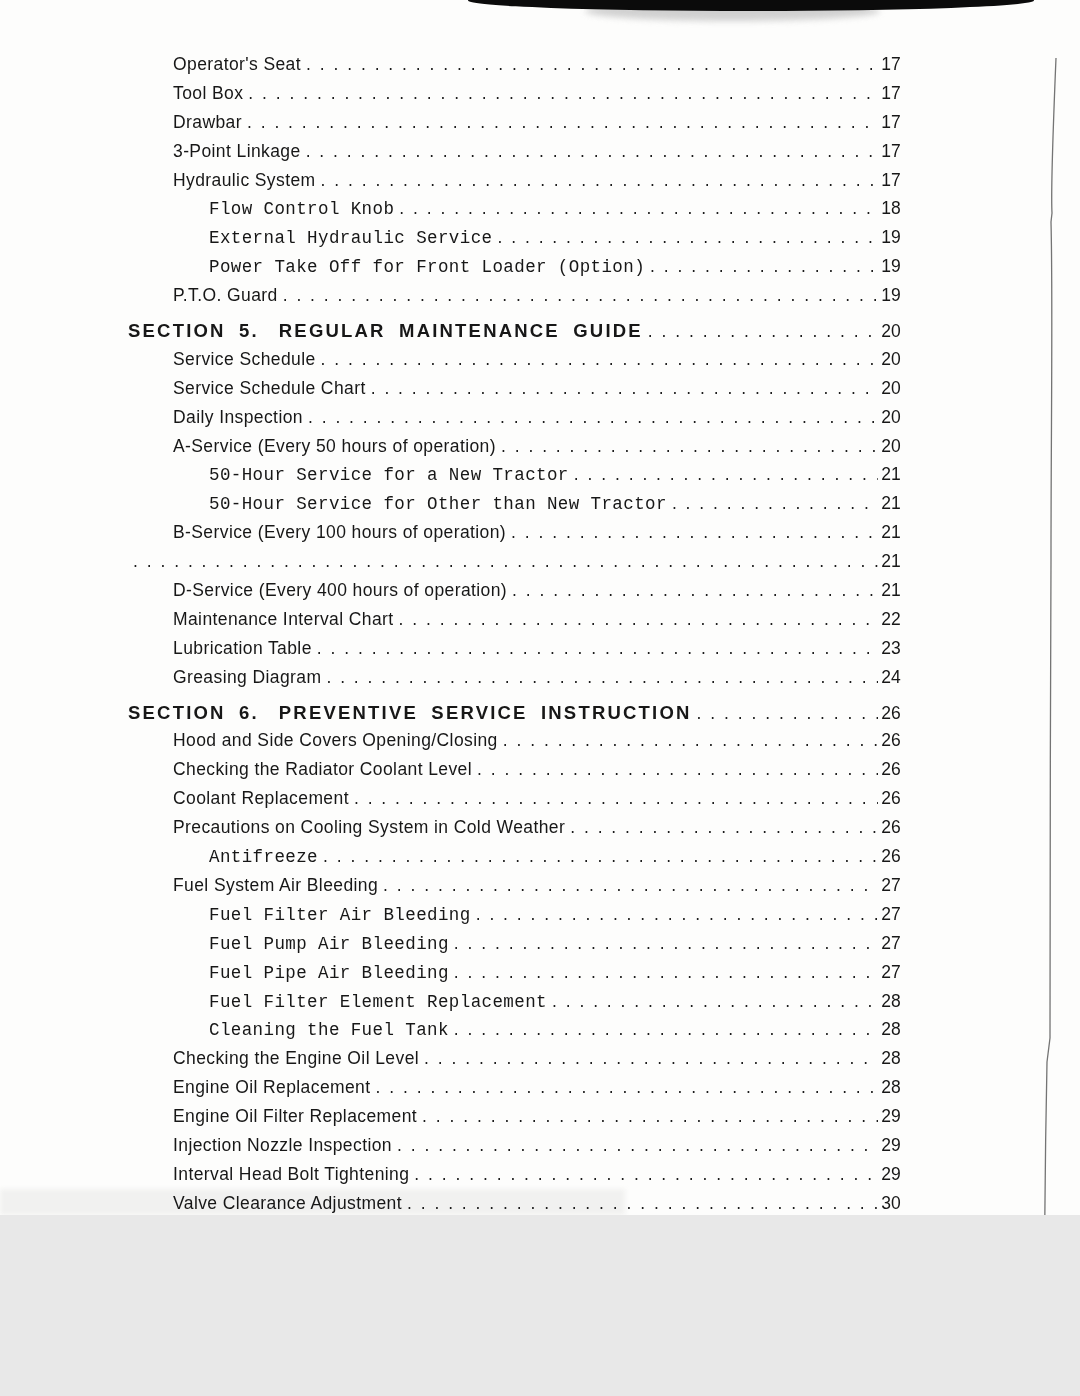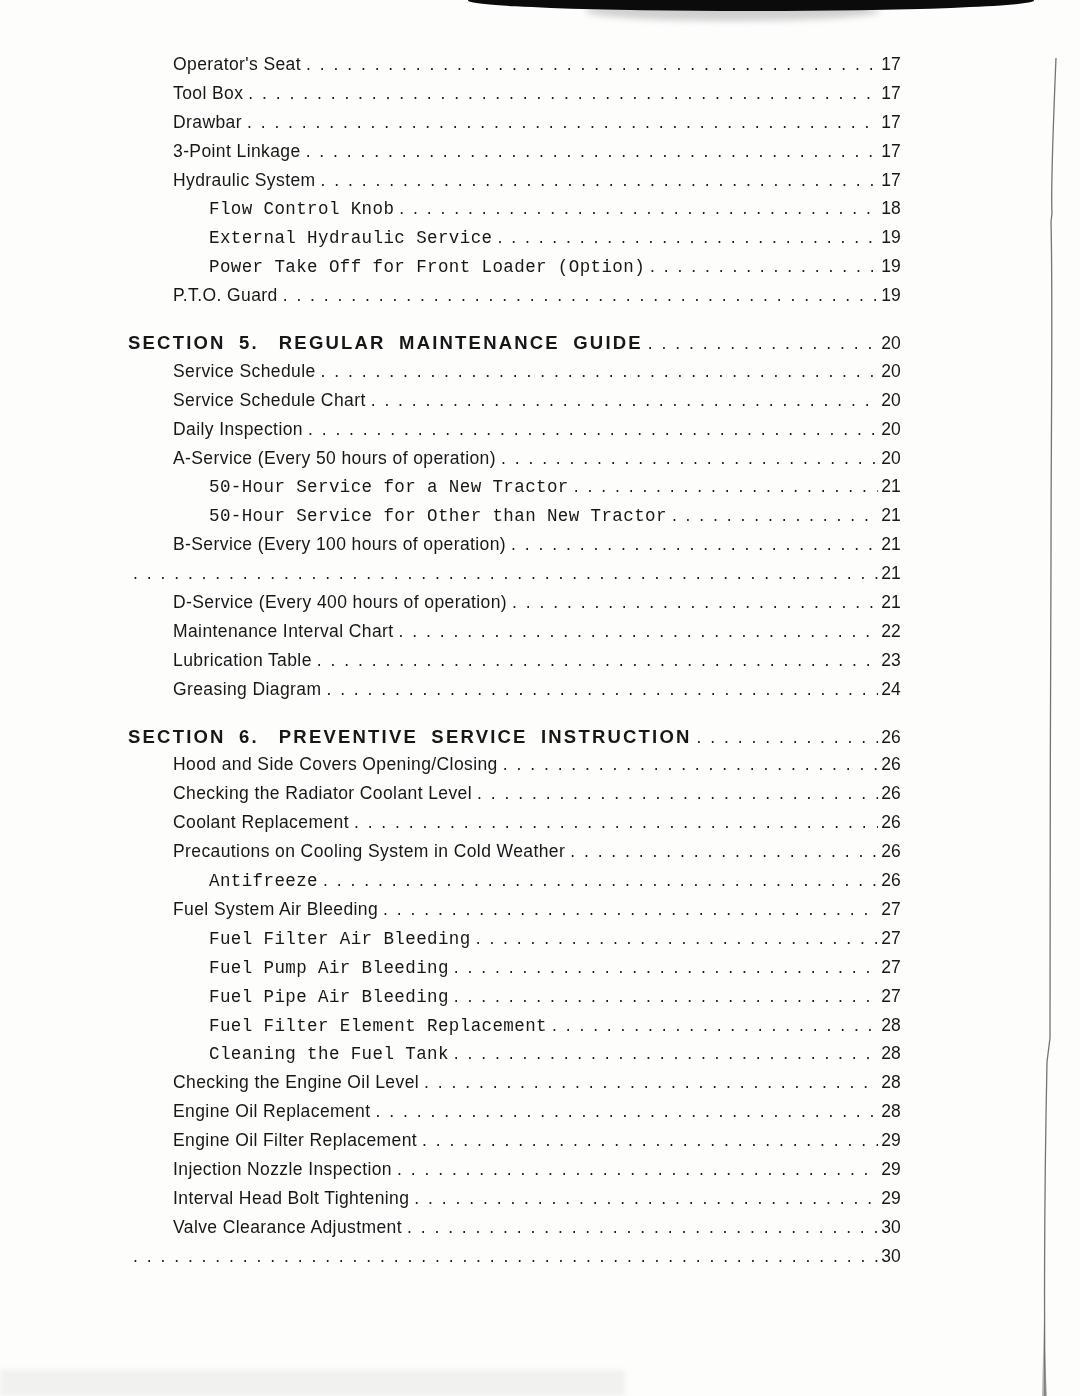--- a/index.html
+++ b/index.html
@@ -1,19 +1,19 @@
 <!DOCTYPE html>
 <html><head>
 <meta charset="utf-8">
 <style>
   html, body { margin: 0; padding: 0; background: #e8e8e8; }
   .screenshot {
     position: relative;
     width: 1080px;
-    height: 1396px;
+    height: 1215px;
     background: #fdfdfc;
     overflow: hidden;
     font-family: "Liberation Sans", sans-serif;
     color: #171717;
   }
 
   
   .toc {
     position: absolute;
     left: 128px;
@@ -38,21 +38,21 @@
     letter-spacing: 2px;
     padding: 0 1px 0 5px;
     color: #1c1c1c;
   }
   .toc-row .page {
     flex: 0 0 26px;
     text-align: center;
     letter-spacing: 0;
   }
   .toc-row.heading {
-    margin-top: 18px;
+    margin-top: 6px;
     font-weight: bold;
     font-size: 18.5px;
   }
   .toc-row.heading .label { letter-spacing: 2.2px; word-spacing: 6px; }
   .toc-row.heading .sec-title { margin-left: 20px; }
   .toc-row.heading .dots,
   .toc-row.heading .page {
     font-weight: normal;
     font-size: 17.5px;
   }

